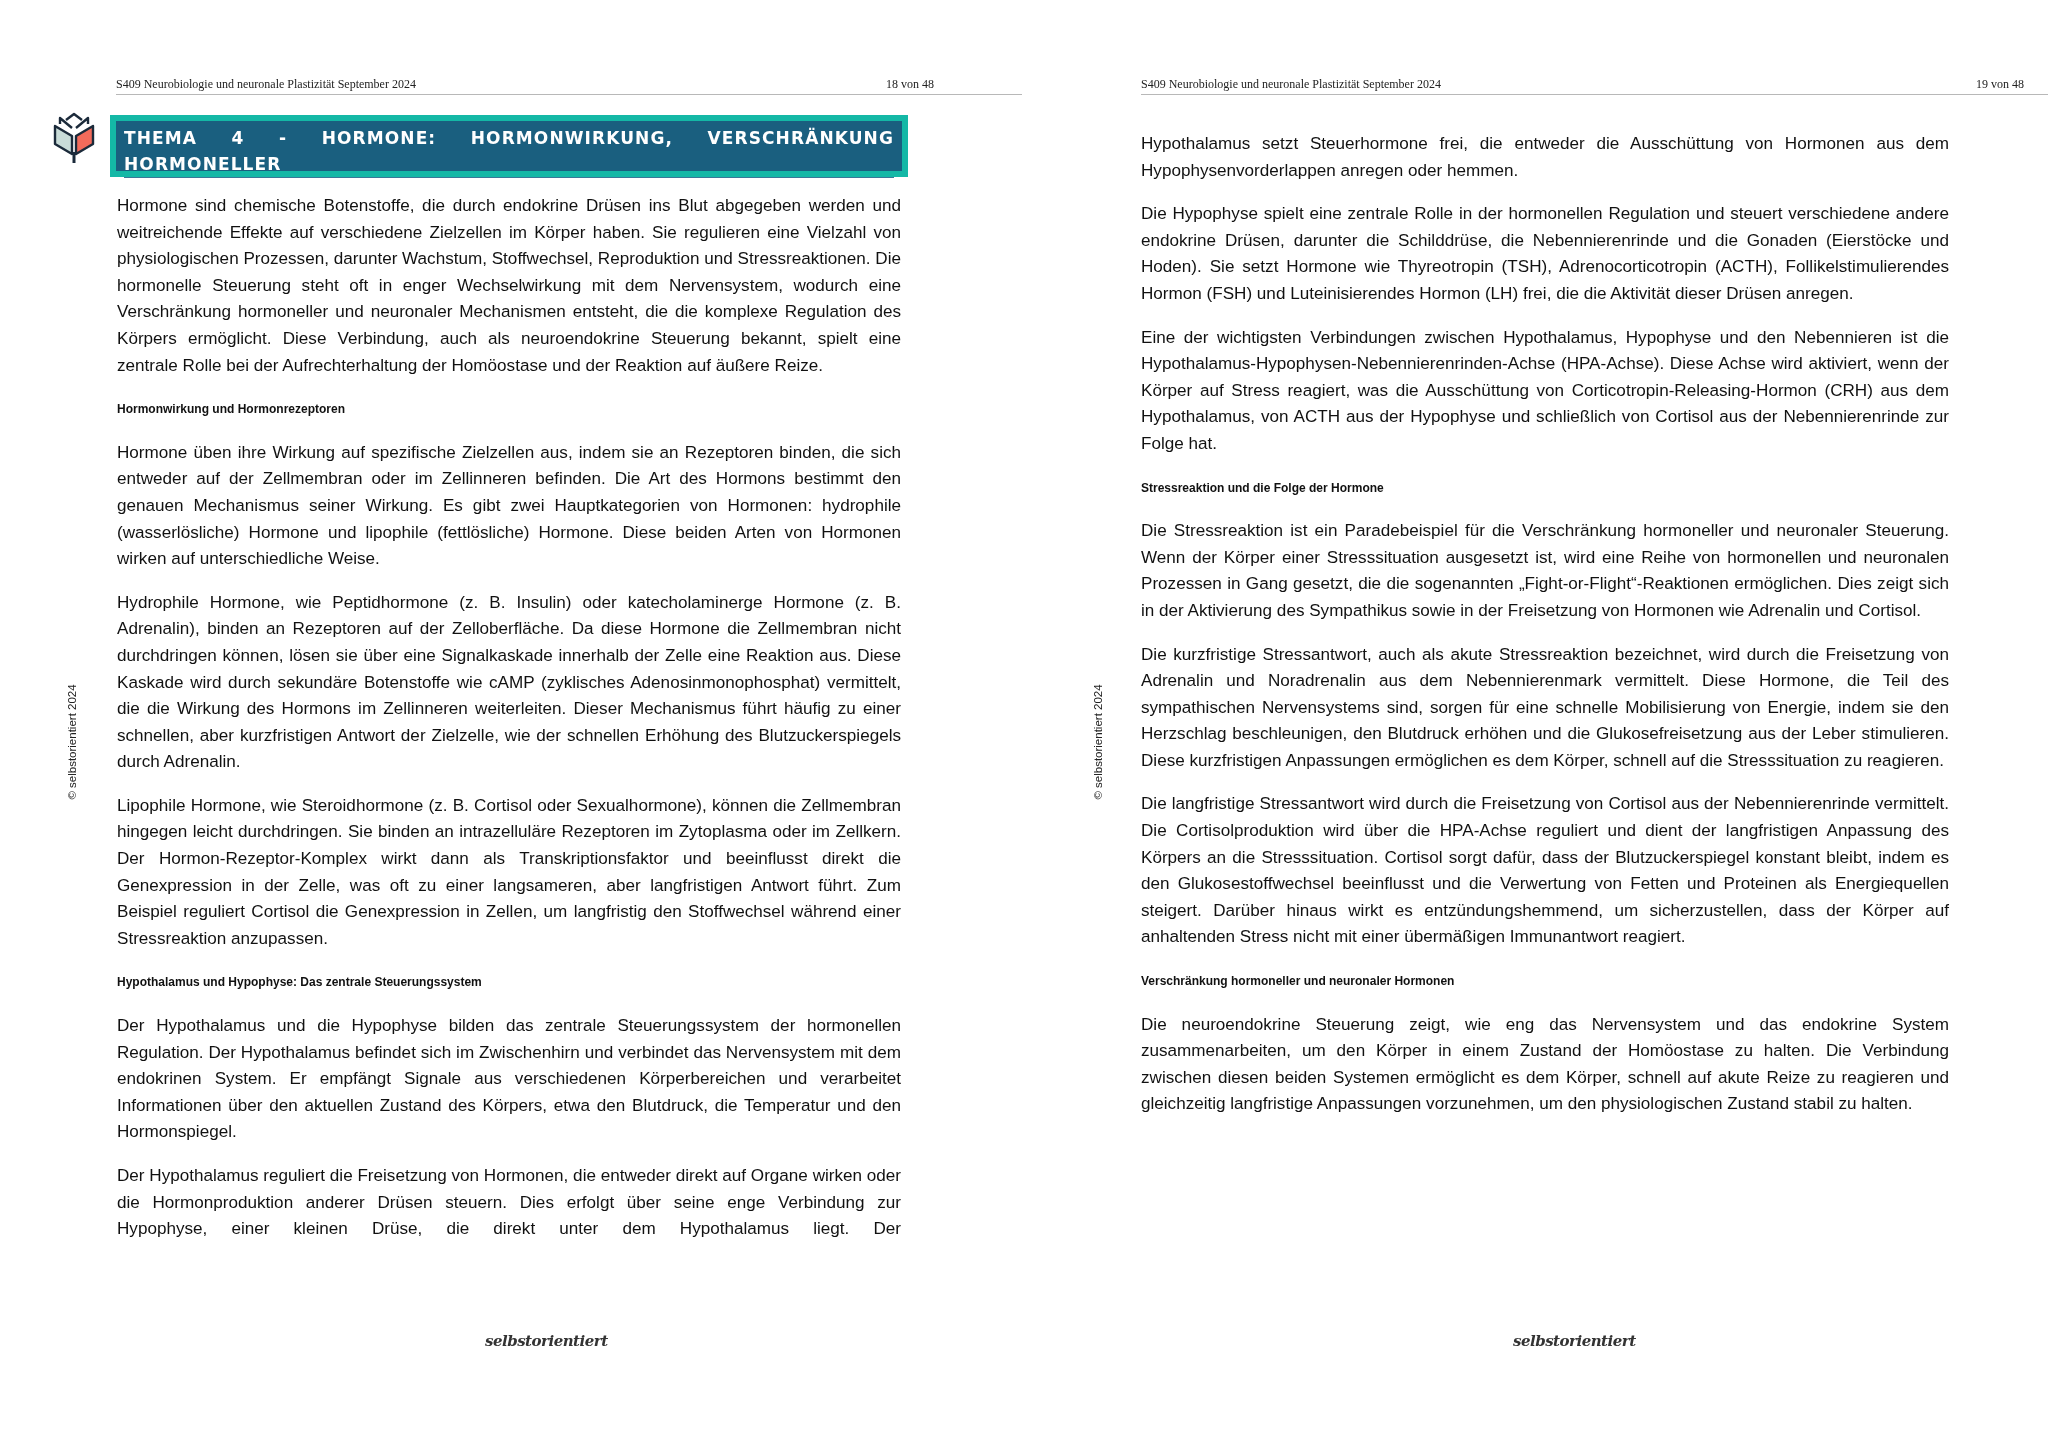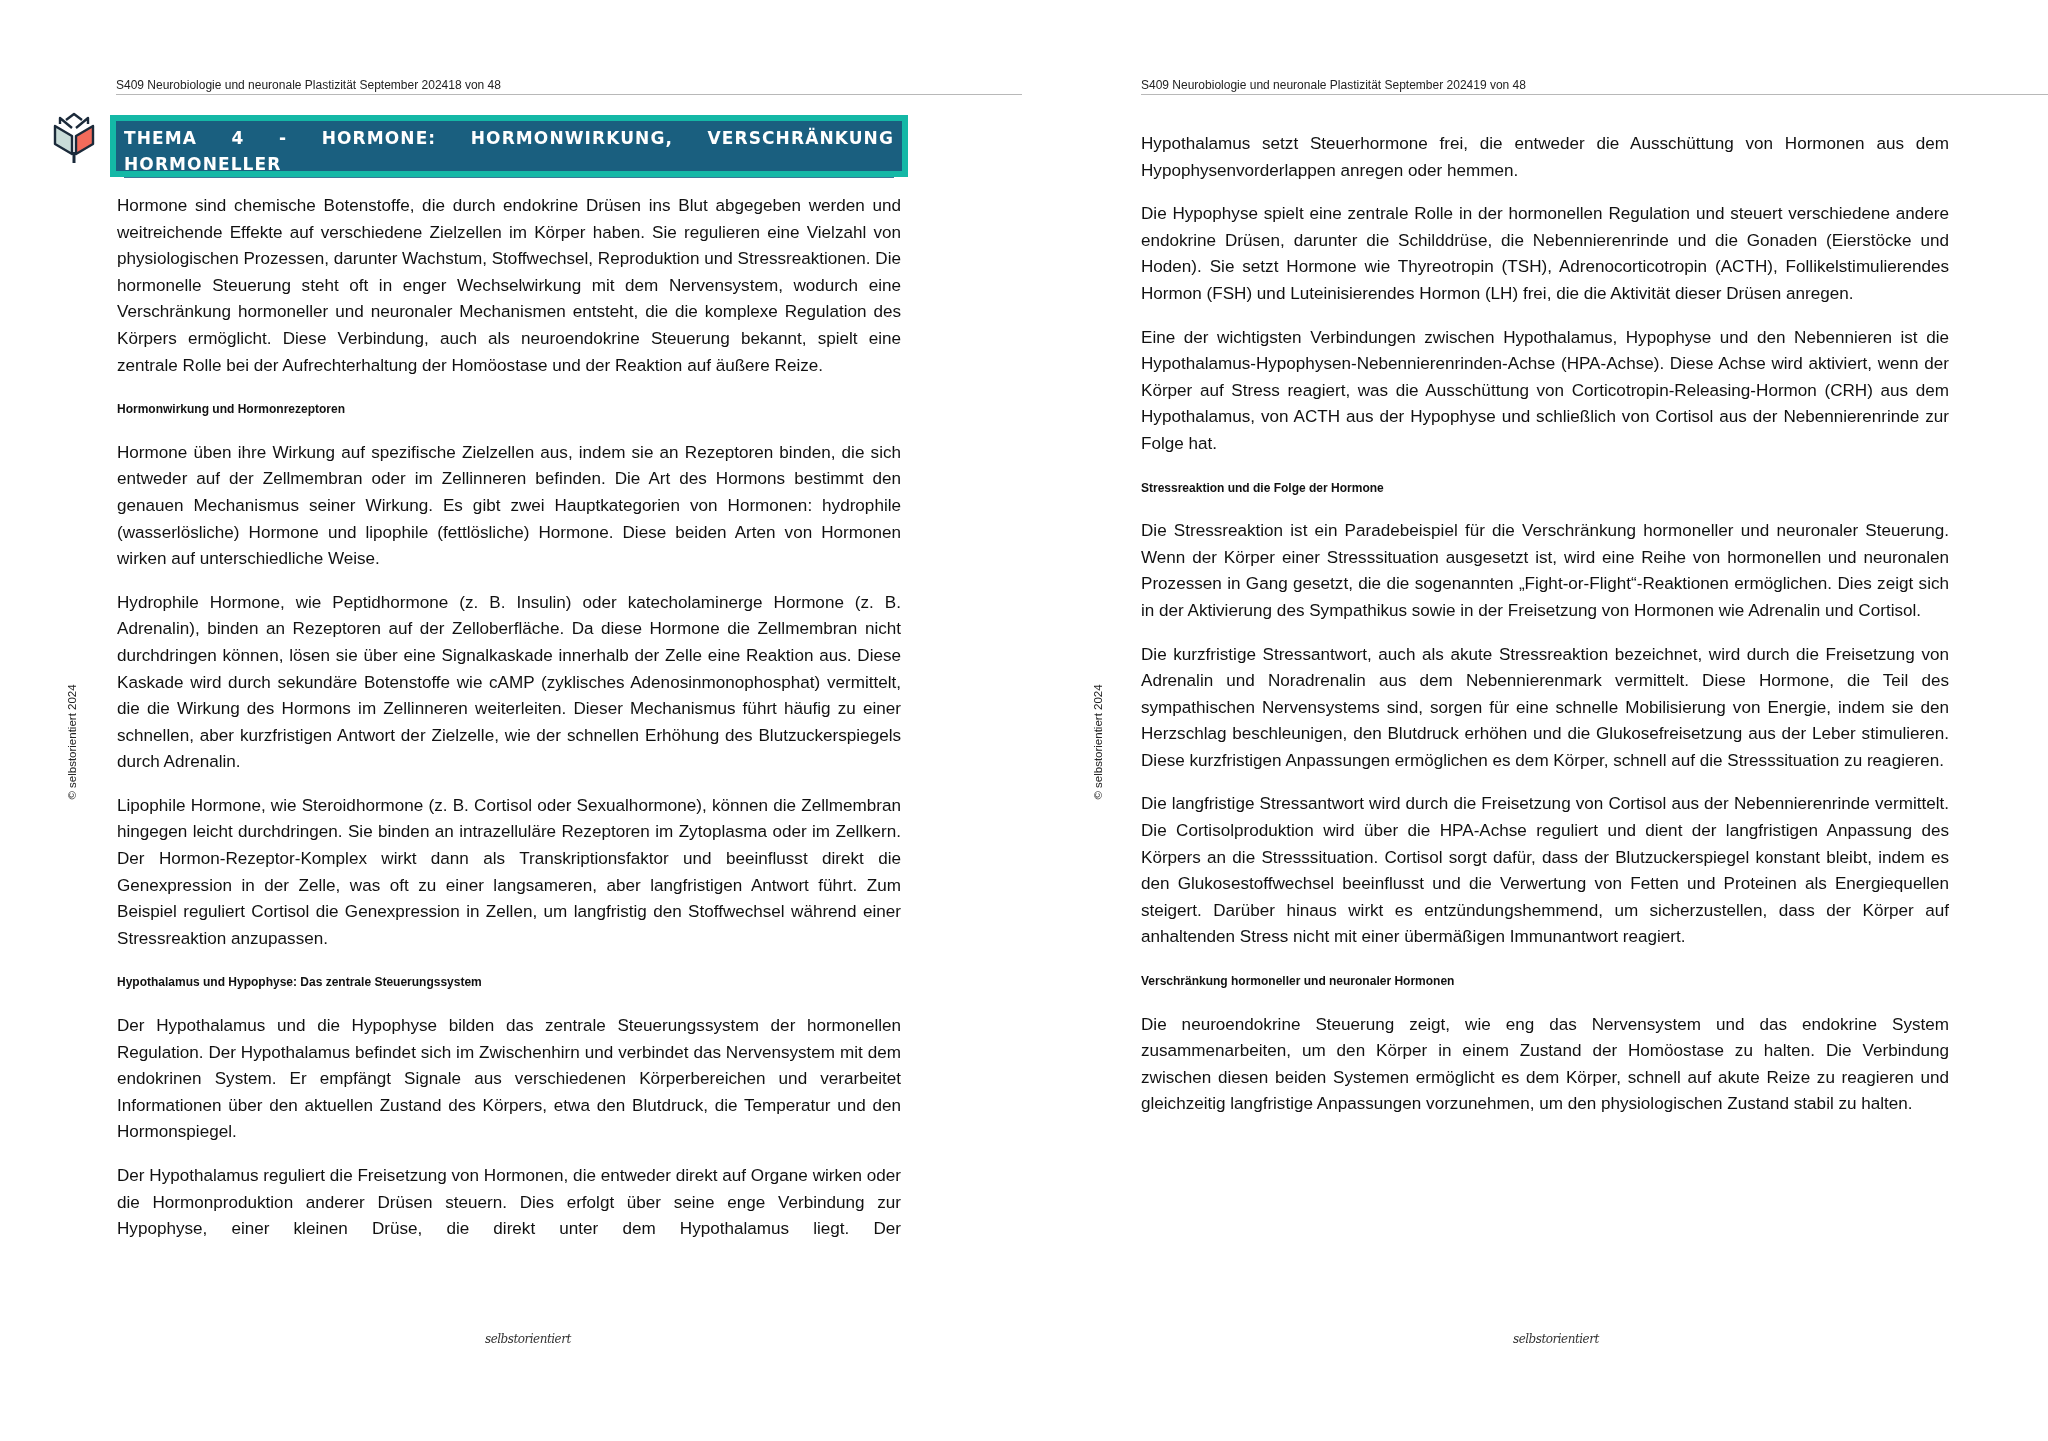--- a/index.html
+++ b/index.html
@@ -7,22 +7,22 @@
     width: 2048px; height: 1441px; position: relative; overflow: hidden;
     font-family: "Liberation Sans", sans-serif; color: #111111;
   }
   .page { position: absolute; top: 0; height: 1441px; }
   #page-left { left: 0; width: 1024px; }
   #page-right { left: 1024px; width: 1024px; }
 
   .running-header {
     position: absolute; top: 74px; height: 18px;
     border-bottom: 1px solid #b8b8b8;
-    font-family: Liberation Sans, sans-serif; font-size: 12px; color: #222;
-    display: flex; align-items: flex-end;
+    font-family: Liberation Serif, serif; font-size: 12px; color: #222;
+    display: flex; justify-content: space-between; align-items: flex-end;
     padding-bottom: 2px;
   }
   #page-left .running-header { left: 116px; width: 906px; }
   #page-right .running-header { left: 117px; width: 907px; }
   .running-header .page-num { padding-right: 0; }
   #page-left .running-header .page-num { margin-right: 88px; }
   #page-right .running-header .page-num { margin-right: 24px; }
 
   .side-copyright {
     position: absolute; top: 672px; width: 20px; height: 140px;
@@ -52,21 +52,21 @@
   .content {
     position: absolute; font-size: 17.1px; line-height: 26.6px; text-align: justify;
   }
   #page-left .content { left: 117px; top: 193px; width: 784px; }
   #page-right .content { left: 117px; top: 111px; width: 808px; margin-top: 20px; }
   .content p { margin: 0 0 17px 0; }
   .content h3 { margin: 0 0 17px 0; font-size: 12px; font-weight: bold; line-height: 26.6px; }
 
   .footer-logo {
     position: absolute; top: 1332px; font-family: "DejaVu Serif", serif;
-    font-style: italic; font-weight: normal; font-size: 12px; color: #333; letter-spacing: -0.5px;
+    font-style: italic; font-weight: bold; font-size: 15px; color: #333; letter-spacing: -0.5px;
   }
   #page-left .footer-logo { left: 485px; }
   #page-right .footer-logo { left: 489px; }
 </style>
 </head>
 <body>
 
 <div class="page" id="page-left">
   <div class="running-header">
     <span>S409 Neurobiologie und neuronale Plastizität September 2024</span>

